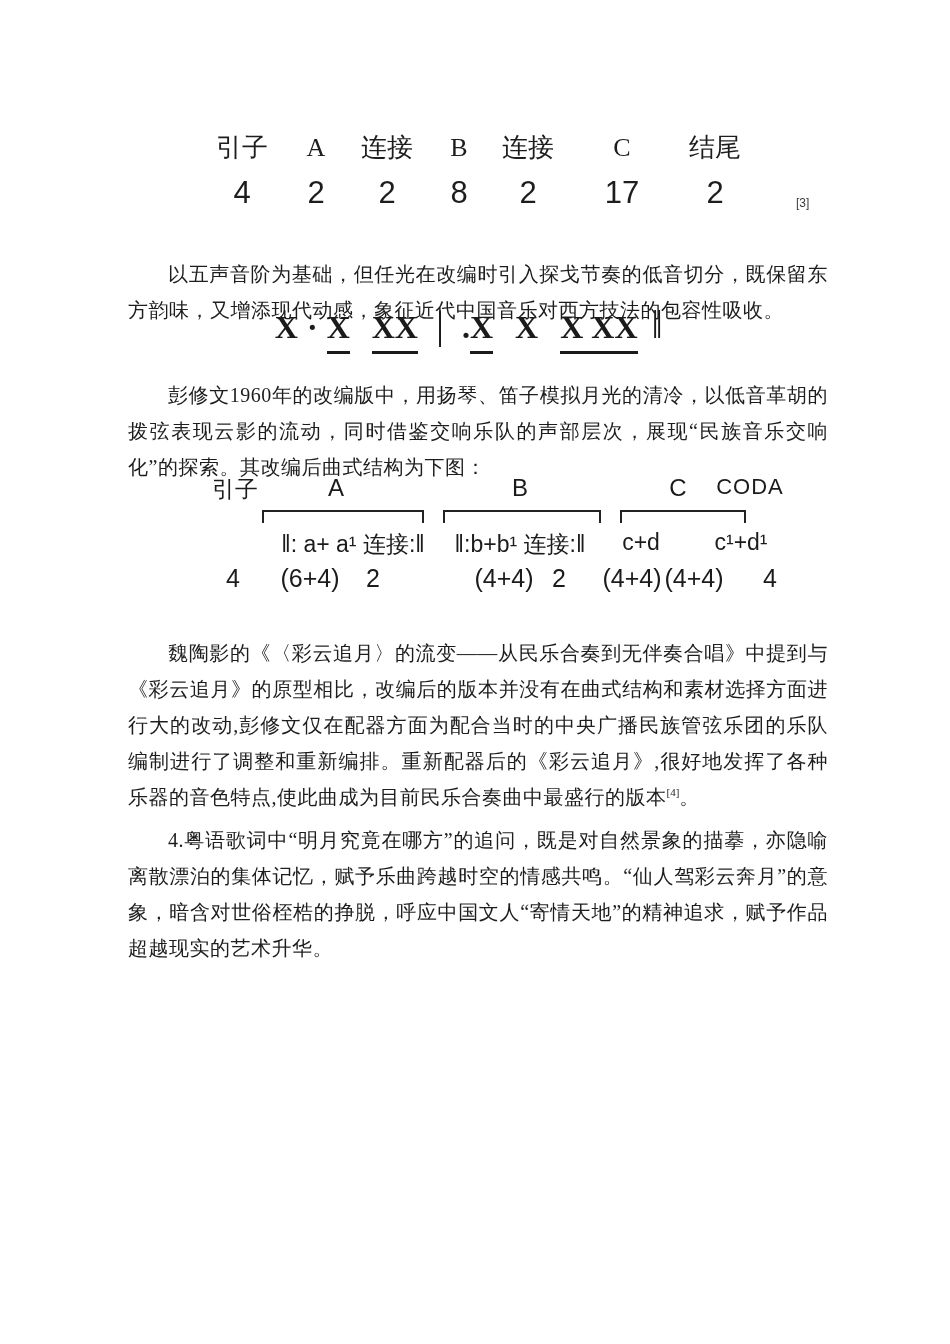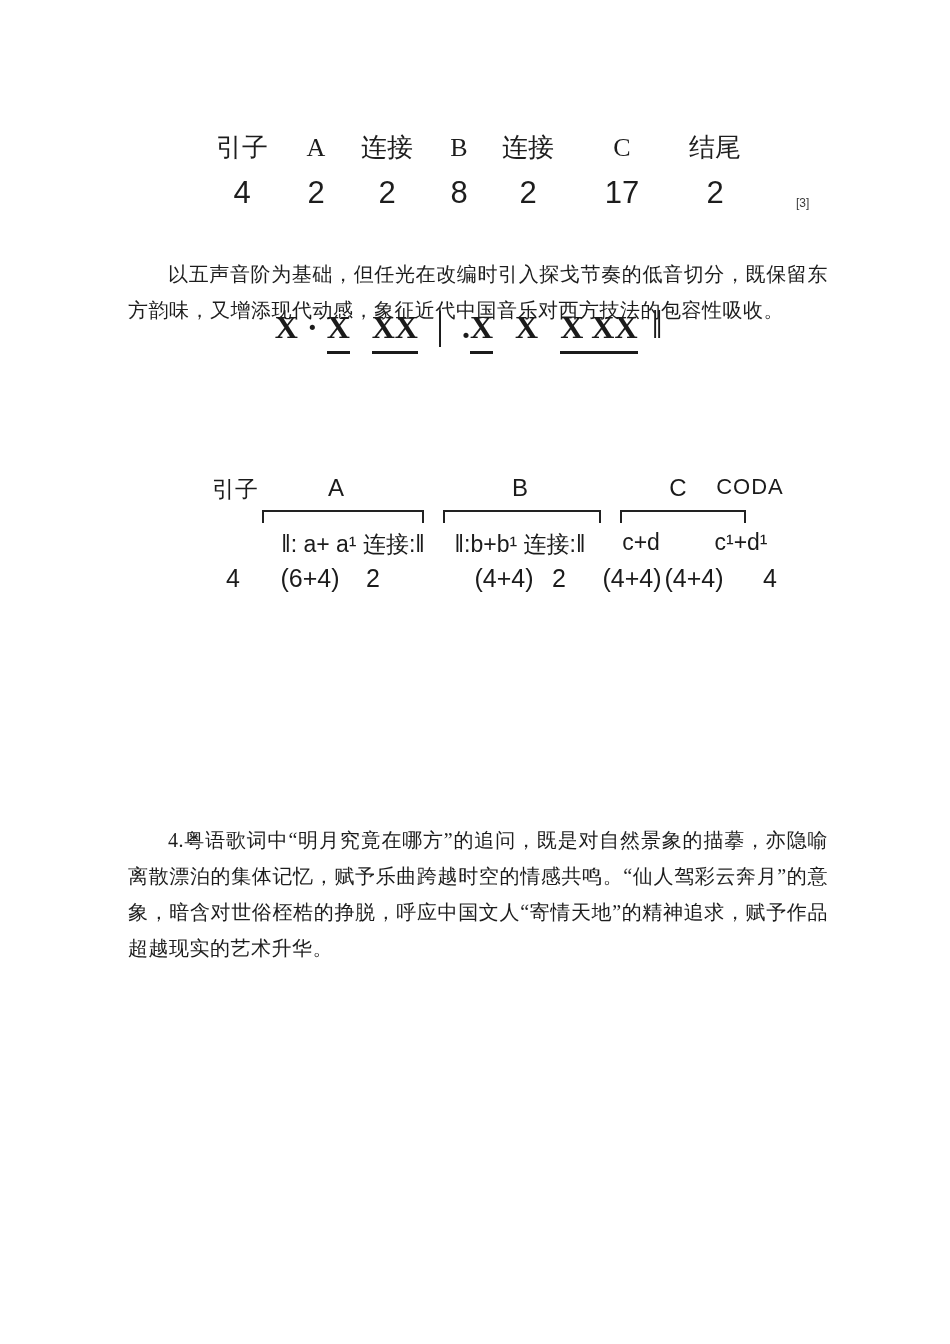--- a/index.html
+++ b/index.html
@@ -103,20 +103,21 @@
     <span class="tk u gap">XX</span>
     <span class="tk bar">|</span>
     <span class="tk">.</span>
     <span class="tk u">X</span>
     <span class="tk gap">X</span>
     <span class="tk u gap">X XX</span>
     <span class="tk dbar">‖</span>
     <span class="tk tick">′</span>
   </div>
 
+  <p class="body p2">彭修文1960年的改编版中，用扬琴、笛子模拟月光的清冷，以低音革胡的拨弦表现云影的流动，同时借鉴交响乐队的声部层次，展现“民族音乐交响化”的探索。其改编后曲式结构为下图：</p>
 
   <div class="d2">
     <span class="abs sec sec-cjk" style="left:235px">引子</span>
     <span class="abs sec" style="left:336px">A</span>
     <span class="abs sec" style="left:520px">B</span>
     <span class="abs sec" style="left:678px">C</span>
     <span class="abs sec coda" style="left:750px">CODA</span>
 
     <div class="bracket" style="left:262px;width:158px"></div>
     <div class="bracket" style="left:443px;width:154px"></div>
@@ -130,16 +131,17 @@
     <span class="abs meas" style="left:233px">4</span>
     <span class="abs meas" style="left:310px">(6+4)</span>
     <span class="abs meas" style="left:373px">2</span>
     <span class="abs meas" style="left:504px">(4+4)</span>
     <span class="abs meas" style="left:559px">2</span>
     <span class="abs meas" style="left:632px">(4+4)</span>
     <span class="abs meas" style="left:694px">(4+4)</span>
     <span class="abs meas" style="left:770px">4</span>
   </div>
 
+  <p class="body p3"><span>魏陶影的《〈彩云追月〉的流变——从民乐合奏到无伴奏合唱》中提到与《彩云追月》的原型相比，改编后的版本并没有在曲式结构和素材选择方面进行大的改动,彭修文仅在配器方面为配合当时的中央广播民族管弦乐团的乐队编制进行了调整和重新编排。重新配器后的《彩云追月》,很好地发挥了各种乐器的音色特点,使此曲成为目前民乐合奏曲中最盛行的版本</span><sup class="fn">[4]</sup><span>。</span></p>
 
   <p class="body p4">4.粤语歌词中“明月究竟在哪方”的追问，既是对自然景象的描摹，亦隐喻离散漂泊的集体记忆，赋予乐曲跨越时空的情感共鸣。“仙人驾彩云奔月”的意象，暗含对世俗桎梏的挣脱，呼应中国文人“寄情天地”的精神追求，赋予作品超越现实的艺术升华。</p>
 
 </div>
 
 </body></html>

